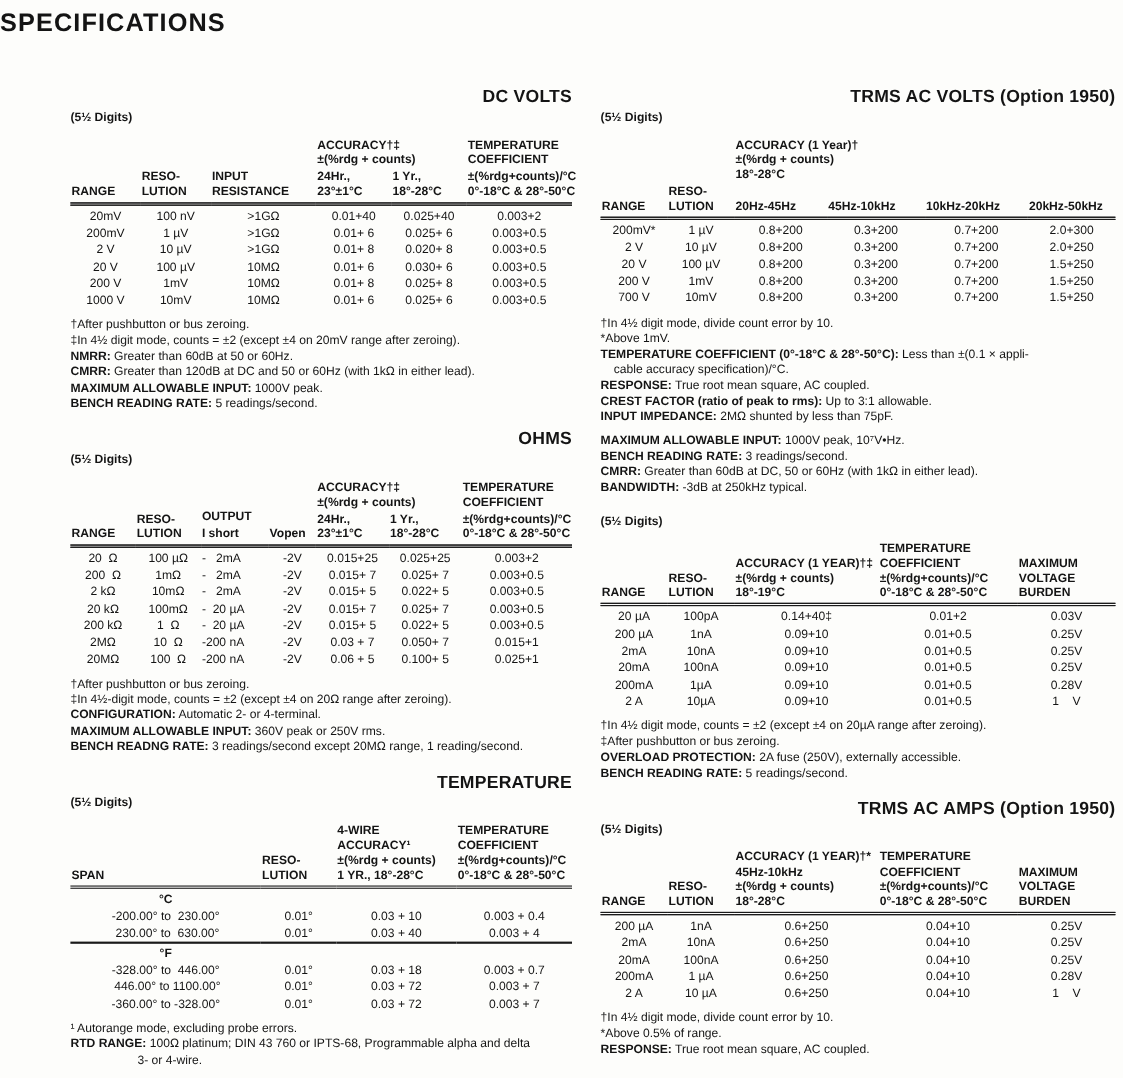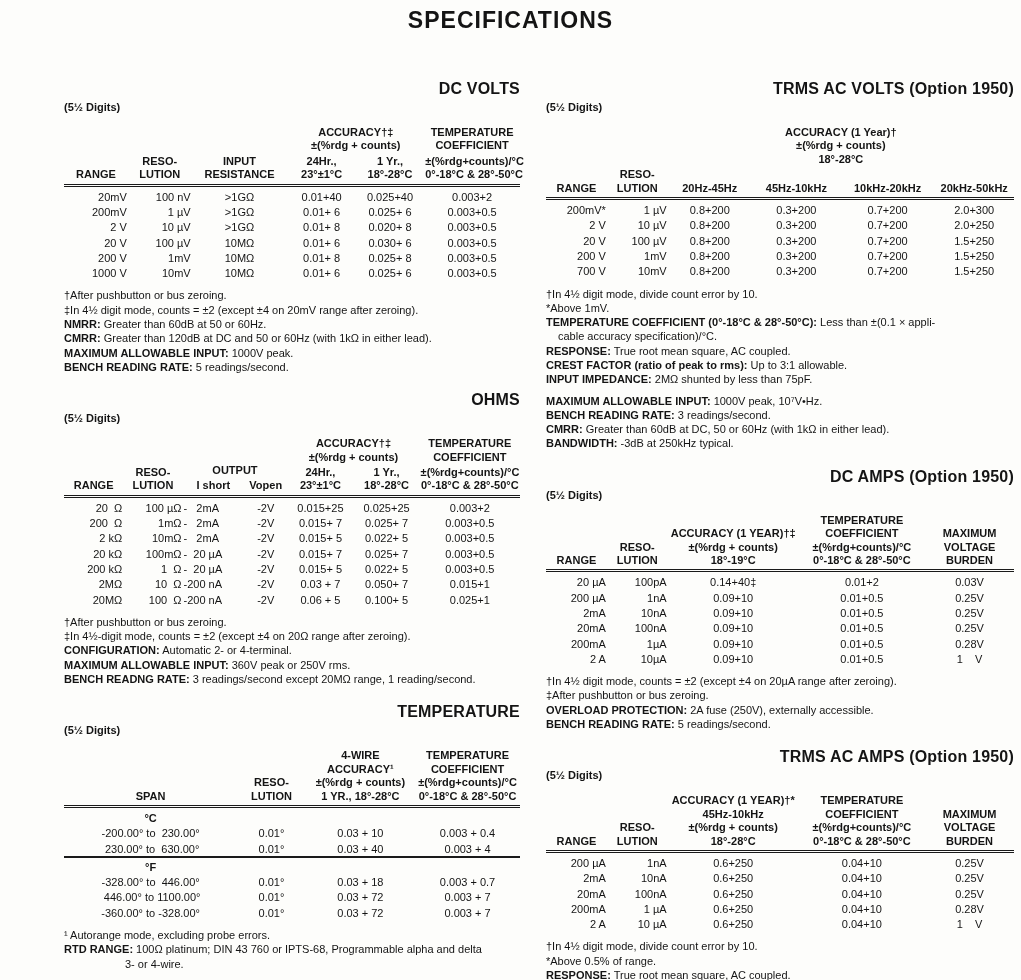--- a/index.html
+++ b/index.html
@@ -3,41 +3,41 @@
 <meta charset="utf-8">
 <style>
   html,body{margin:0;padding:0;}
   body{
     width:1021px;height:980px;overflow:hidden;
     background:#fdfdfb;color:#141414;
     font-family:"Liberation Sans","DejaVu Sans",sans-serif;
     -webkit-font-smoothing:antialiased;
   }
   .page-title{
-    text-align:center;font-size:23px;font-weight:bold;letter-spacing:1px;
+    font-size:23px;font-weight:bold;letter-spacing:1px;
     margin:0;padding-top:7px;
   }
   .columns{display:flex;align-items:flex-start;padding:46px 20px 0 64px;gap:26px;}
   .col{flex:none;}
   .col-left{width:456px;}
   .col-right{width:468px;}
   section{margin:0 0 17px 0;}
   section h2{font-size:16px;font-weight:bold;margin:0 0 3px 0;letter-spacing:0.2px;text-align:right;}
   .sub{font-size:11px;font-weight:bold;margin:0 0 13px 0;}
 
   table.spec{border-collapse:collapse;width:100%;table-layout:fixed;font-size:11px;}
   table.spec thead{border-bottom:3px double #1a1a1a;}
   table.spec th{
-    font-weight:bold;vertical-align:bottom;text-align:center;
+    font-weight:bold;vertical-align:bottom;text-align:left;
     padding:0 1px 2px 1px;line-height:1.22;
   }
   table.spec th .thx{white-space:pre;}
   table.spec th.gh-low .thx{margin-bottom:-13px;}
   table.spec td{padding:1px 1px 0 1px;line-height:1.3;white-space:pre;overflow:visible;}
-  .a-r{text-align:right;}
+  .a-r{text-align:center;}
   .a-c{text-align:center;}
   .a-l{text-align:left;}
   tr.group td{font-weight:bold;text-align:center;padding-top:2px;}
   tr.rule td{border-top:2px solid #1a1a1a;}
   tbody tr:first-child td{padding-top:3px;}
 
   .notes{font-size:11px;line-height:1.3;margin-top:8px;}
   .note{white-space:nowrap;}
   .note b{font-weight:bold;}
   .ind-1{padding-left:12px;}
@@ -487,21 +487,20 @@
             <div class="note"><b>RESPONSE:</b><span> True root mean square, AC coupled.</span></div>
             <div class="note"><b>CREST FACTOR (ratio of peak to rms):</b><span> Up to 3:1 allowable.</span></div>
             <div class="note"><b>INPUT IMPEDANCE:</b><span> 2MΩ shunted by less than 75pF.</span></div>
             <div class="note gap"><b>MAXIMUM ALLOWABLE INPUT:</b><span> 1000V peak, 10⁷V•Hz.</span></div>
             <div class="note"><b>BENCH READING RATE:</b><span> 3 readings/second.</span></div>
             <div class="note"><b>CMRR:</b><span> Greater than 60dB at DC, 50 or 60Hz (with 1kΩ in either lead).</span></div>
             <div class="note"><b>BANDWIDTH:</b><span> -3dB at 250kHz typical.</span></div>
           </div>
         </section>
         <section class="sec">
-          <h2>DC AMPS (Option 1950)</h2>
           <div class="sub">(5½ Digits)</div>
           <table class="spec t-dc-amps">
             <colgroup>
               <col class="c0">
               <col class="c1">
               <col class="c2">
               <col class="c3">
               <col class="c4">
             </colgroup>
             <thead>

